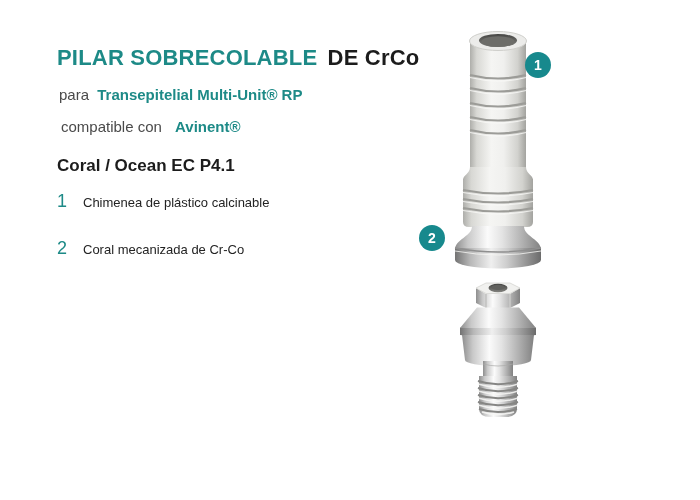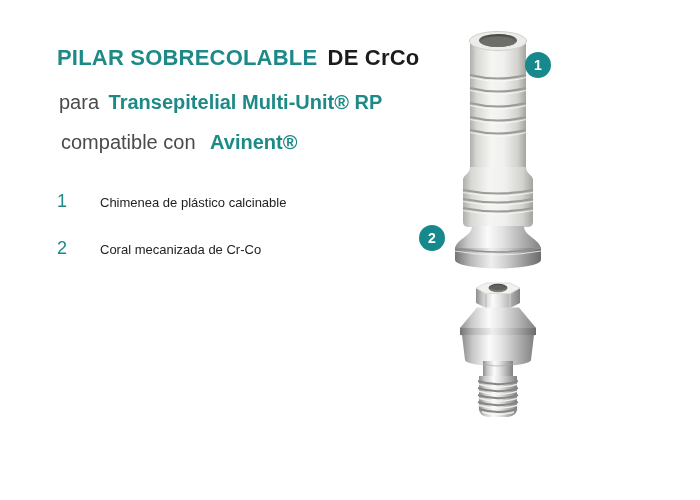--- a/index.html
+++ b/index.html
@@ -6,39 +6,39 @@
   .page{
     position:relative;width:628px;height:500px;background:#ffffff;
     font-family:"Liberation Sans",sans-serif;overflow:hidden;
   }
   .title{
     position:absolute;left:57px;top:30px;font-size:22px;font-weight:700;
     white-space:nowrap;letter-spacing:.2px;
   }
   .title .hl{color:var(--teal);}
   .title .rest{color:var(--text_dark);margin-left:4px;}
-  .sub{position:absolute;font-size:20px;white-space:nowrap;}
+  .sub{position:absolute;font-size:15px;white-space:nowrap;}
   .sub1{left:59px;top:71px;}
-  .sub2{left:61px;top:111px;}
+  .sub2{left:61px;top:103px;}
   .gray{color:var(--text_gray);font-weight:400;}
   .tealbold{color:var(--teal);font-weight:700;margin-left:4px;}
   .sub2 .tealbold{margin-left:9px;}
   .model{
     position:absolute;left:57px;top:139px;font-size:17px;font-weight:700;
     color:var(--text_dark);white-space:nowrap;
   }
   .legend-item{position:absolute;left:57px;display:flex;align-items:flex-start;}
   .legend-item.i1{top:192px;}
   .legend-item.i2{top:239px;}
   .legend-num{
     color:var(--teal);font-size:18px;line-height:18px;width:16px;
     font-weight:400;flex:0 0 auto;
   }
   .legend-label{
-    font-size:13px;color:#232323;margin-left:27px;padding-top:3px;white-space:nowrap;text-align:right;
+    font-size:13px;color:#232323;margin-left:10px;padding-top:3px;white-space:nowrap;text-align:right;
   }
   .note{
     position:absolute;left:83px;top:288px;font-size:13px;color:#232323;white-space:nowrap;
   }
   .figure-svg{position:absolute;left:410px;top:20px;}
   .badge{
     position:absolute;width:26px;height:26px;border-radius:50%;
     background:var(--badge_teal);color:#ffffff;font-size:14px;font-weight:700;
     display:flex;align-items:center;justify-content:center;line-height:1;
   }
@@ -58,20 +58,21 @@
   <p class="sub sub1">
     <span class="gray">para</span>
     <span class="tealbold">Transepitelial Multi-Unit® RP</span>
   </p>
 
   <p class="sub sub2">
     <span class="gray">compatible con</span>
     <span class="tealbold">Avinent®</span>
   </p>
 
+  <p class="model">Coral / Ocean EC P4.1</p>
 
   <div class="legend-item i1">
     <span class="legend-num">1</span>
     <span class="legend-label">Chimenea de plástico calcinable</span>
   </div>
 
   <div class="legend-item i2">
     <span class="legend-num">2</span>
     <span class="legend-label">Coral mecanizada de Cr-Co</span>
   </div>

